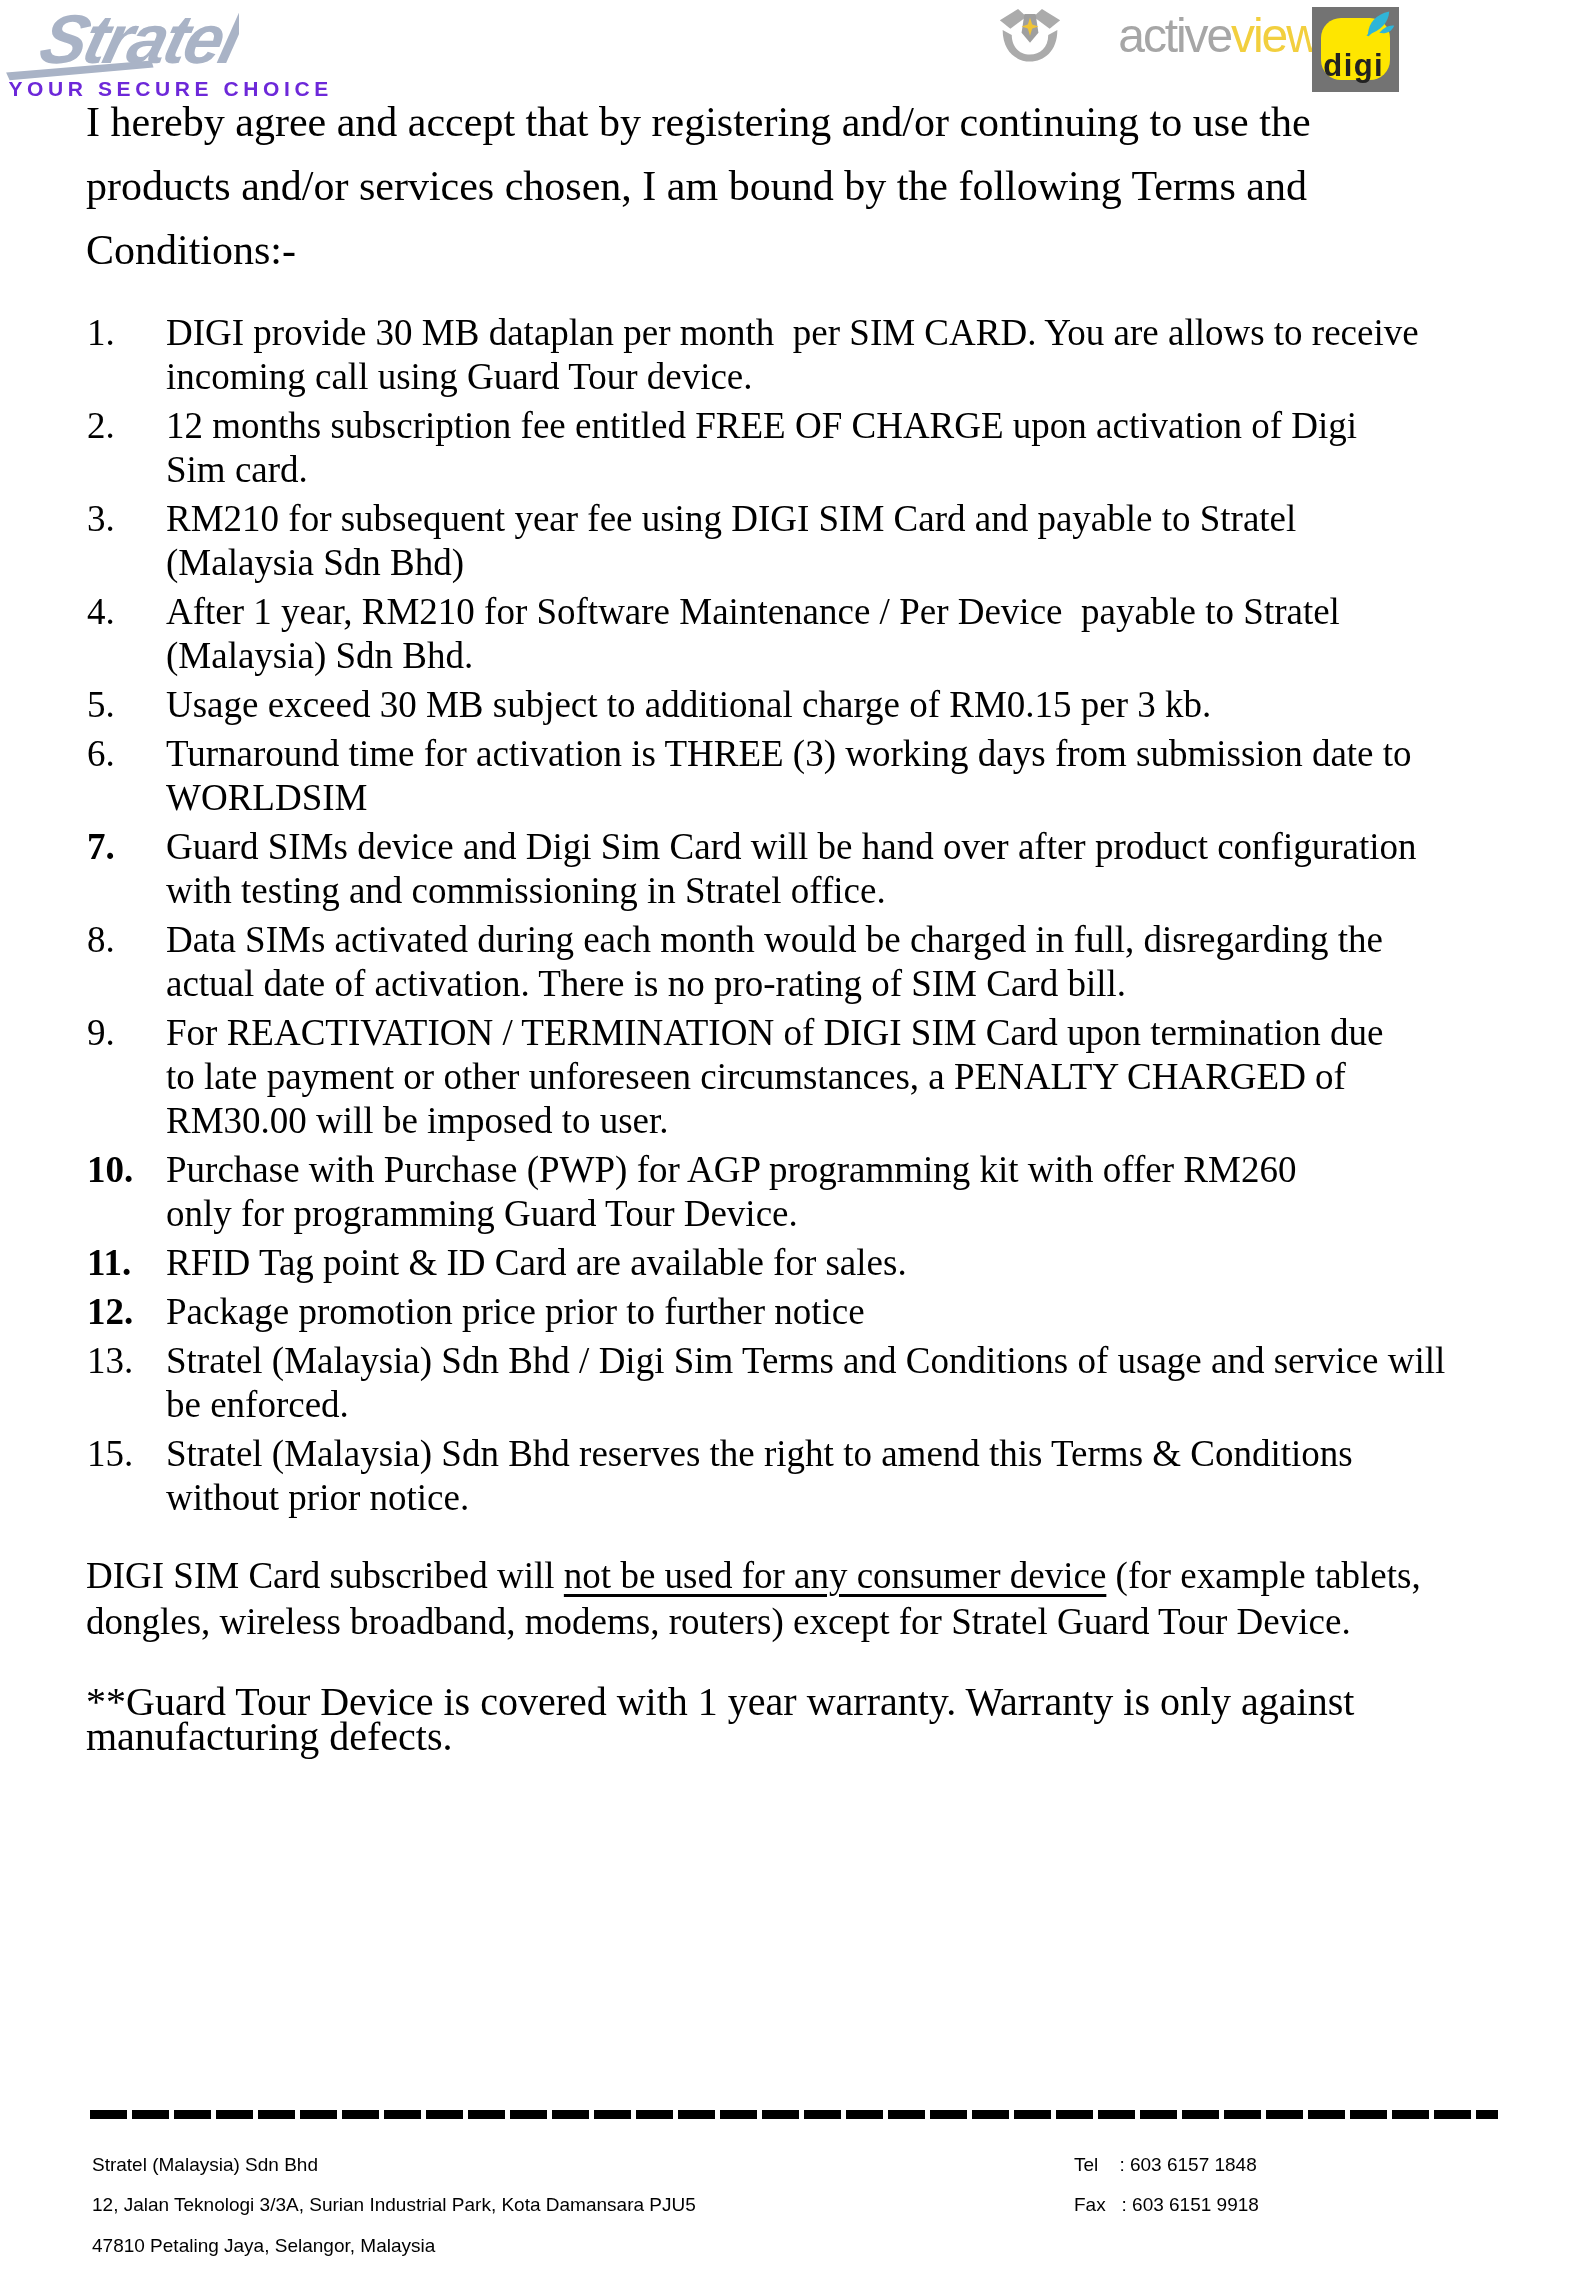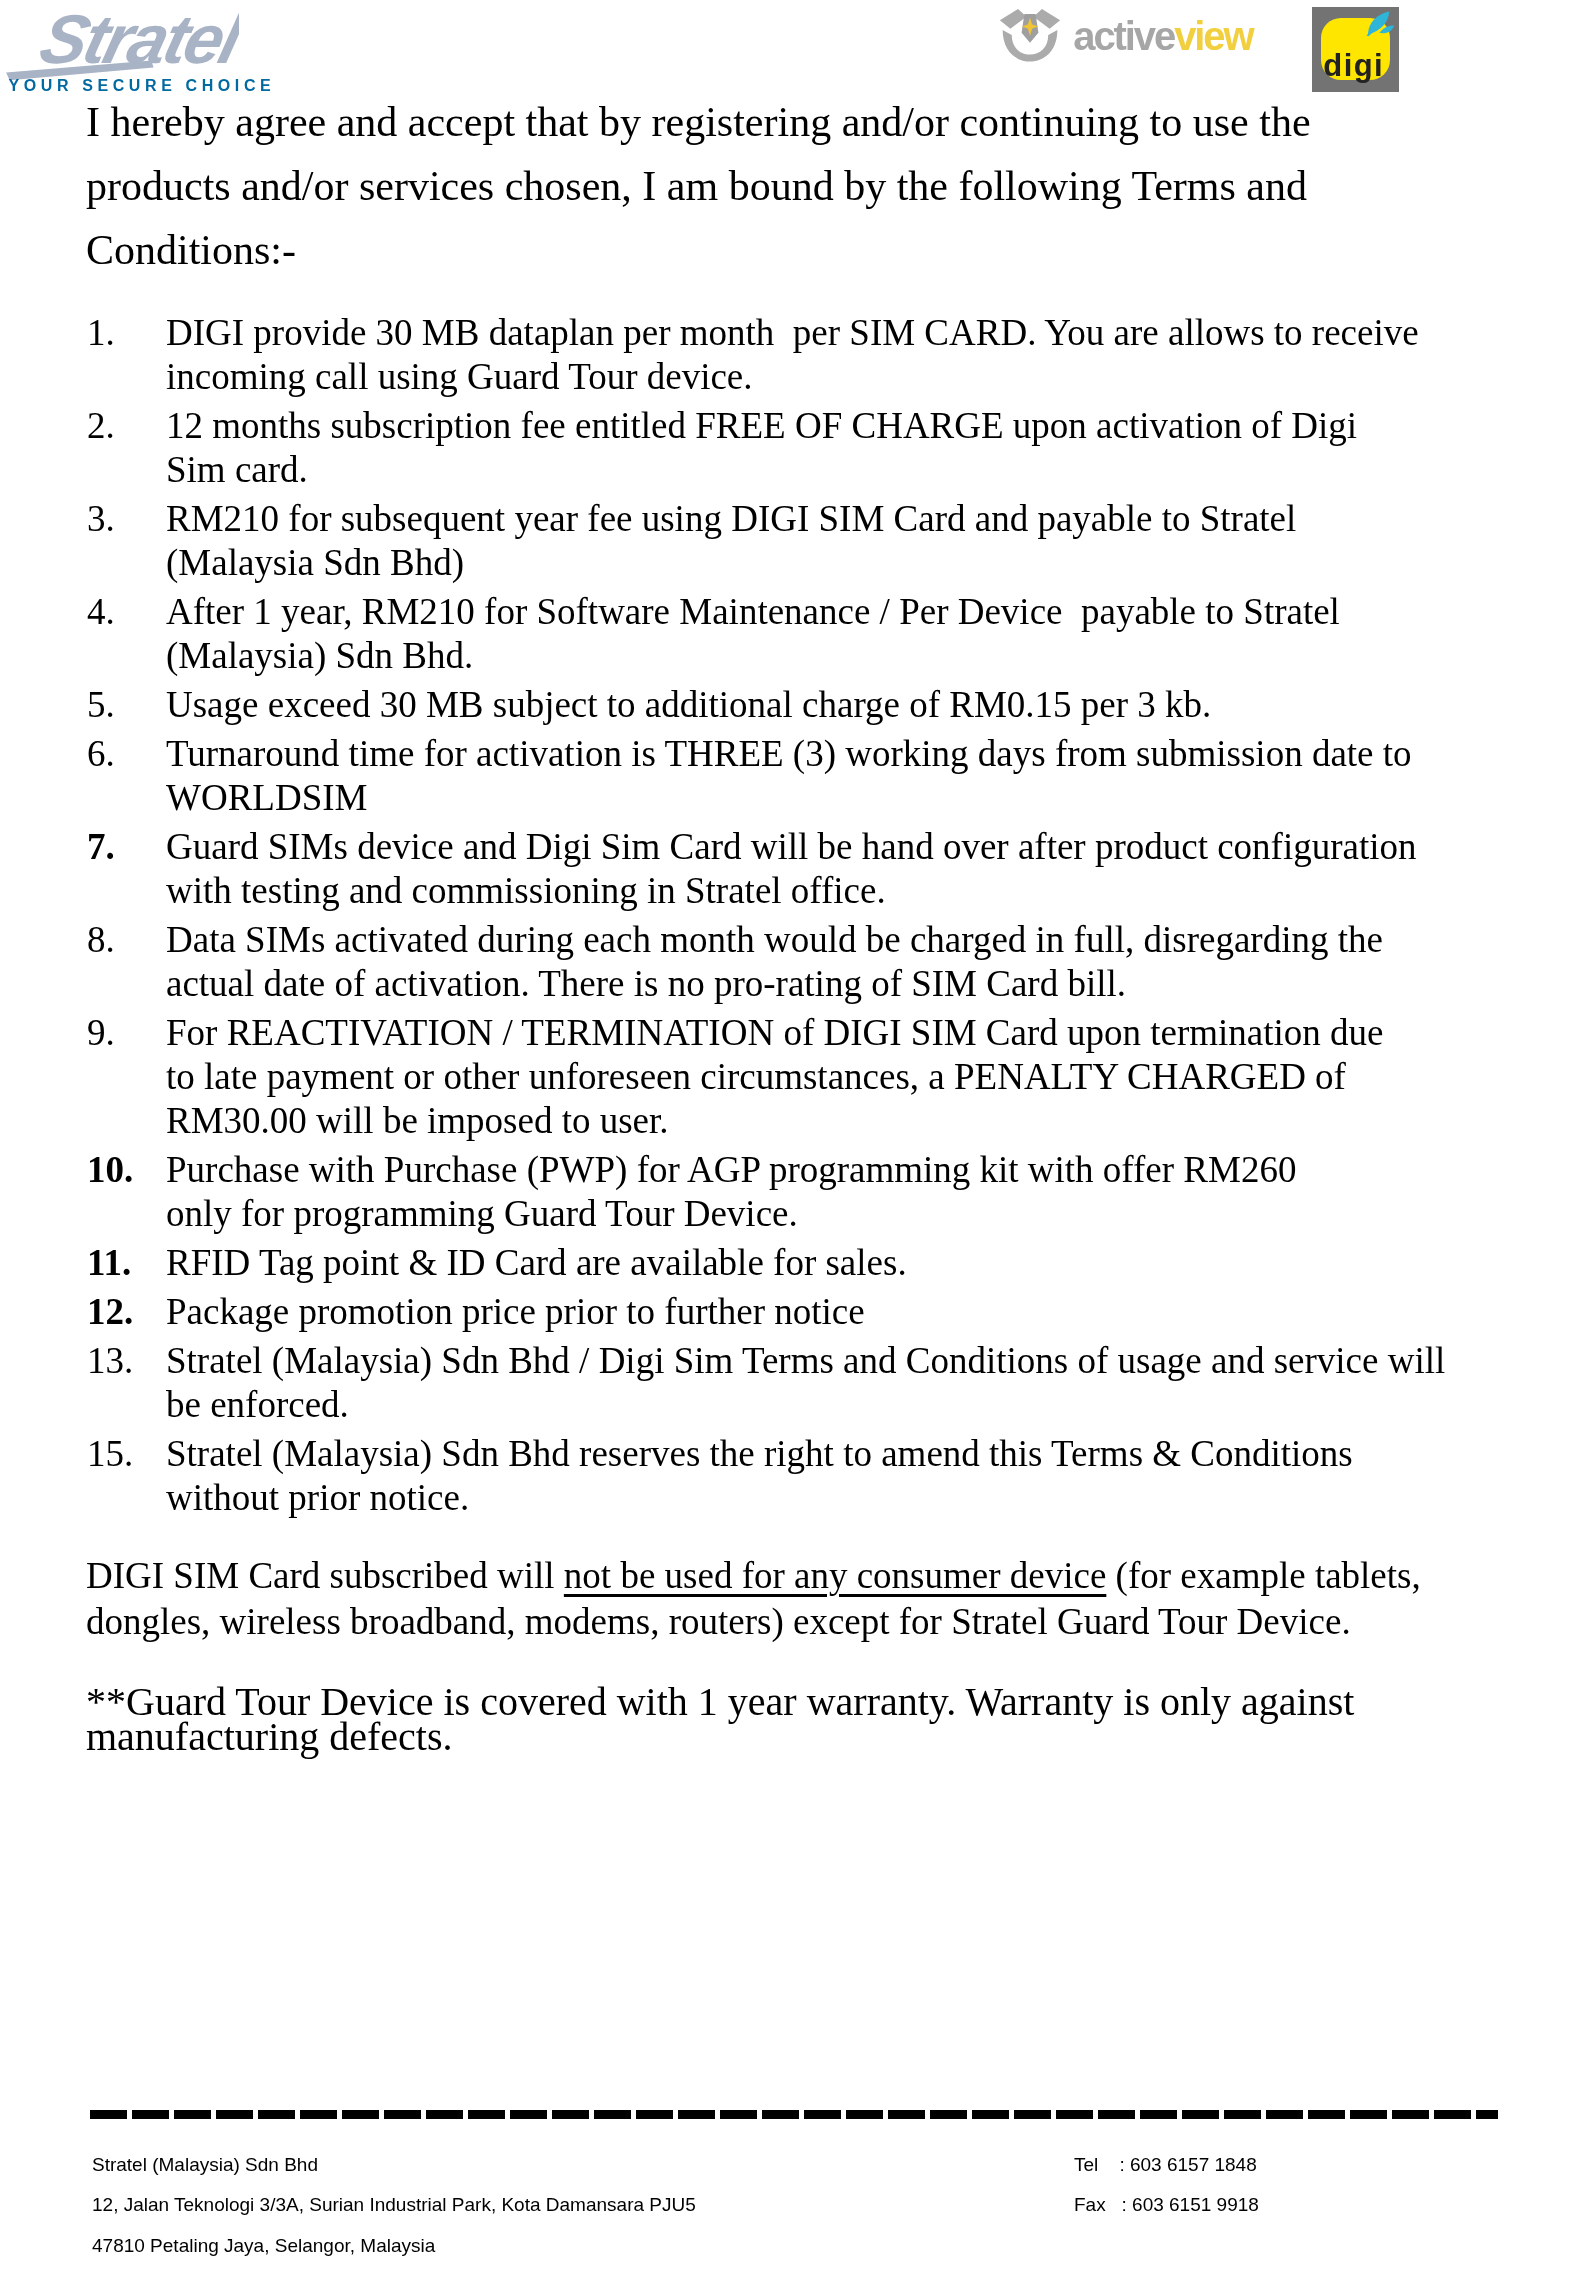--- a/index.html
+++ b/index.html
@@ -2,24 +2,24 @@
 <html style="font-size:11.3px"><head>
 <meta charset="utf-8">
 <style>
   html,body{margin:0;padding:0;background:#888;}
   .page{position:relative;width:1589px;height:2295px;background:#ffffff;overflow:hidden;
         font-family:"Liberation Serif", serif;color:#000;}
   
   .stratel{position:absolute;left:5.7px;top:4.2px;width:233px;height:99px;}
   .stratel svg{display:block;}
   .stratel-tag{position:absolute;left:2.8px;top:73px;font-family:"Liberation Sans",sans-serif;
-        font-weight:bold;font-size:16px;letter-spacing:4.6px;color:#0369a1;white-space:nowrap;}
+        font-weight:bold;font-size:21px;letter-spacing:4.6px;color:#6d28d9;white-space:nowrap;}
   .activeview{position:absolute;left:998px;top:9.2px;display:flex;gap:11.3px;align-items:flex-start;}
-  .av-text{font-family:"Liberation Sans",sans-serif;font-weight:bold;font-size:40px;
-        line-height:54px;letter-spacing:-2.1px;white-space:nowrap;}
+  .av-text{font-family:"Liberation Sans",sans-serif;font-weight:normal;font-size:48px;
+        line-height:54px;letter-spacing:-2.1px;white-space:nowrap;margin-left:45px;}
   .av-active{color:#a6a6a6;}
   .av-view{color:#f2cf3e;}
   .digi{position:absolute;left:1312px;top:7px;width:87px;height:85px;background:#737373;}
   .digi-sq{position:absolute;left:9.2px;top:11.3px;width:69px;height:62px;background:#fee600;border-radius:20px;}
   .digi-label{position:absolute;left:11.3px;bottom:8.5px;font-family:"Liberation Sans",sans-serif;
         font-weight:bold;font-size:31px;letter-spacing:1.4px;color:#222;}
   .digi-tree{position:absolute;right:4.2px;top:2.8px;}
   
   .intro{position:absolute;left:86px;top:90px;width:1483px;font-size:42px;line-height:64px;}
   .terms{position:absolute;left:87px;top:311px;width:1427px;font-size:37px;line-height:44px;}

